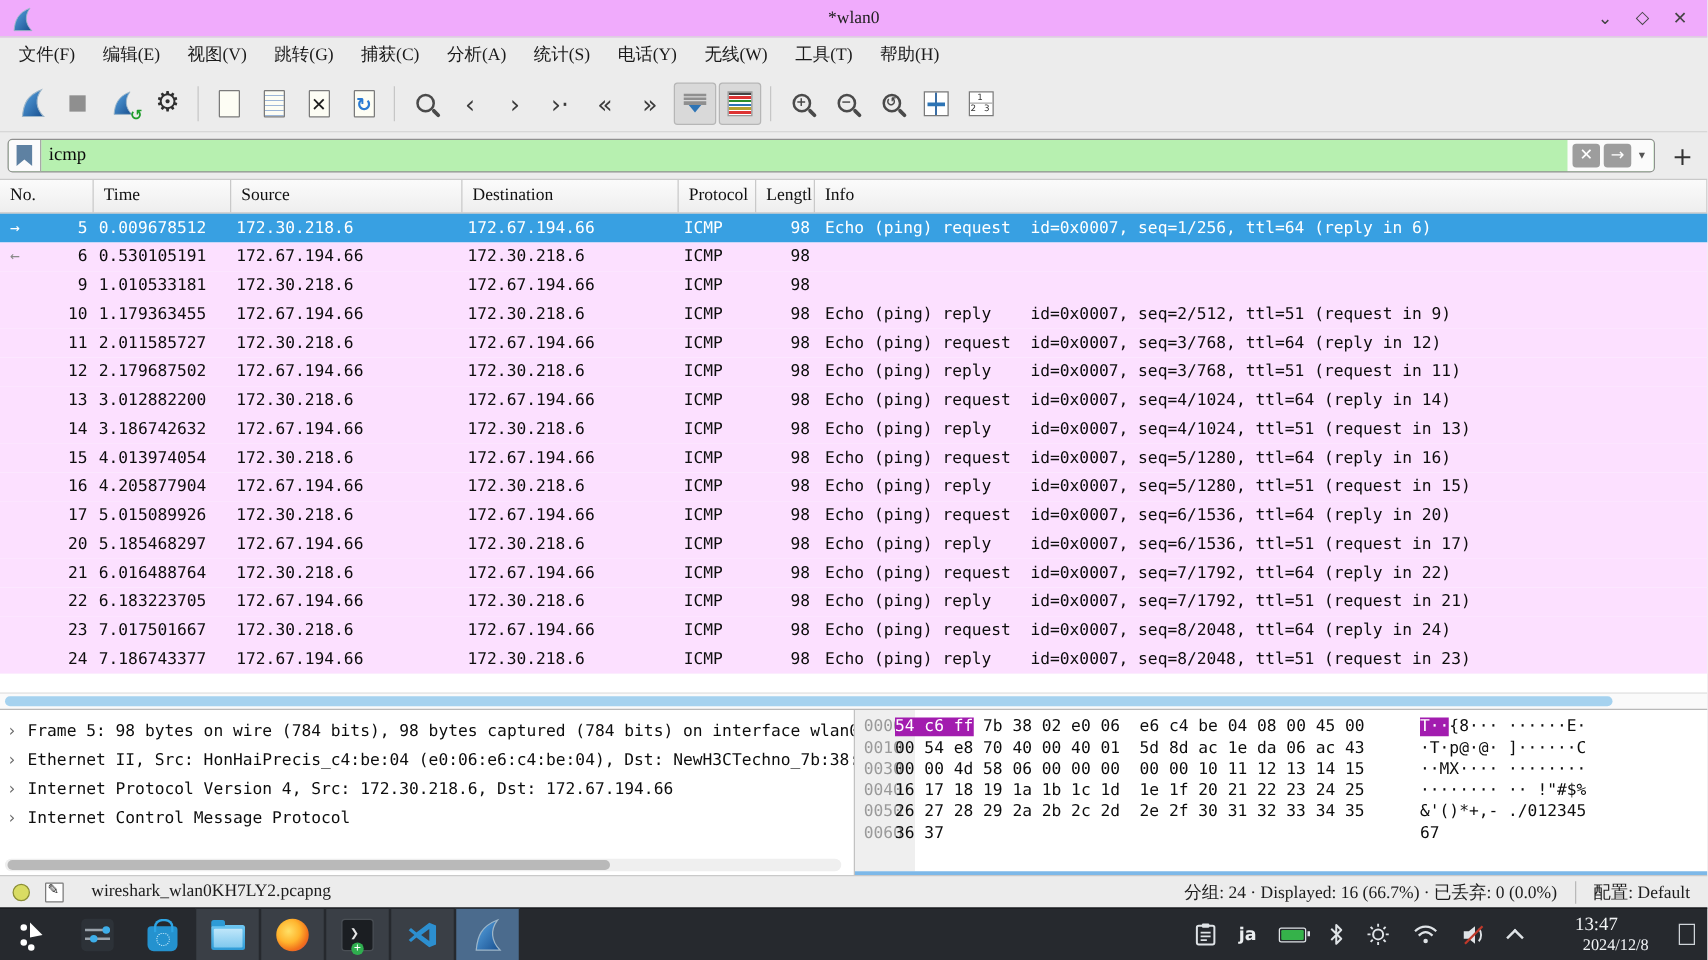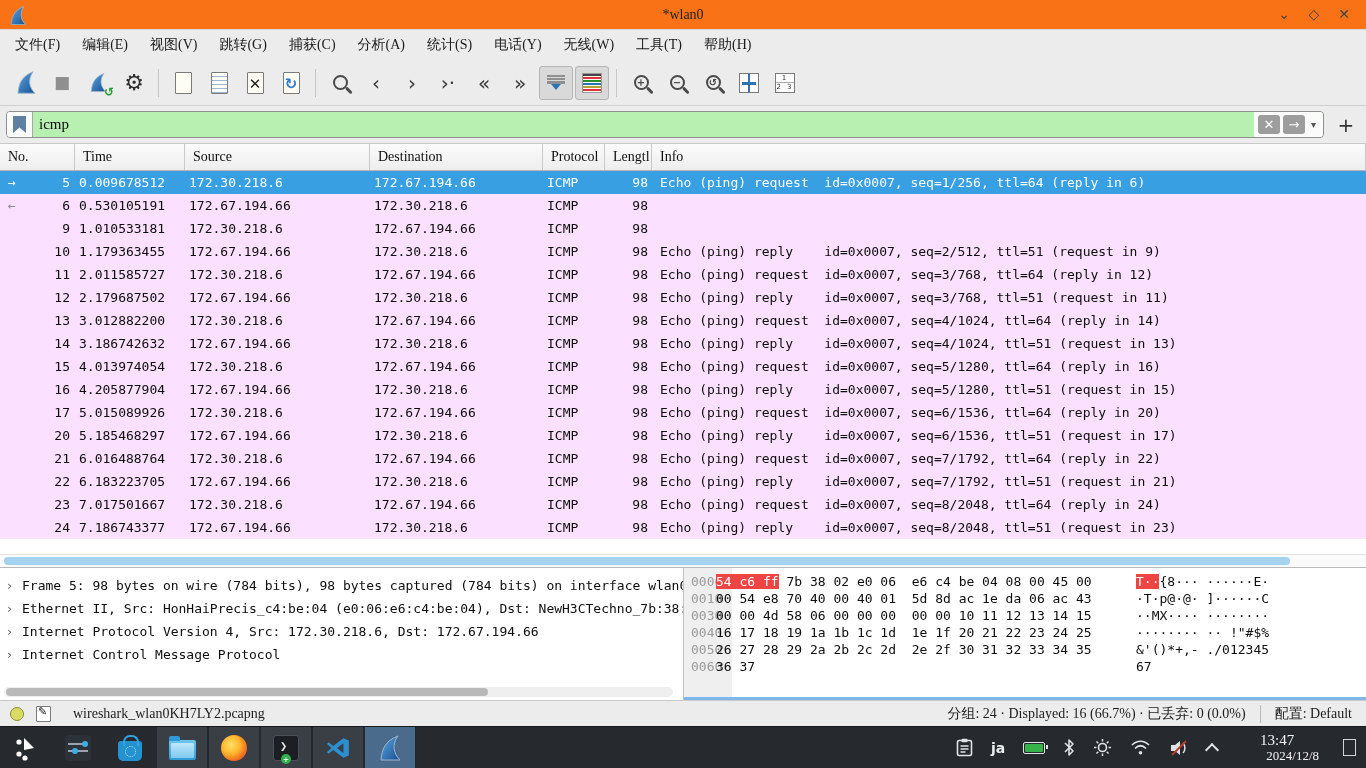--- a/index.html
+++ b/index.html
@@ -1,21 +1,21 @@
 <!DOCTYPE html>
 <html><head>
 <meta charset="utf-8">
 <style>
   * { margin:0; padding:0; box-sizing:border-box; }
   html,body { width:1366px; height:768px; overflow:hidden; }
   body { font-family:"Liberation Serif","DejaVu Serif",serif; background:#ededee; font-size:13px; color:#111; }
   .window { width:1366px; height:768px; display:flex; flex-direction:column; }
 
   
-  .titlebar { height:30px; background:#f97316; display:flex; align-items:center; position:relative; border-bottom:1px solid #d7d7d7; flex:0 0 auto; }
+  .titlebar { height:30px; background:#f0abfc; display:flex; align-items:center; position:relative; border-bottom:1px solid #d7d7d7; flex:0 0 auto; }
   .titlebar .appicon { margin-left:9px; width:18px; height:20px; }
   .titlebar .title { position:absolute; left:0; right:0; text-align:center; font-size:14px; color:#222; }
   .winctl { margin-left:auto; display:flex; gap:14px; padding-right:14px; z-index:2; }
   .winctl span { font-size:14px; color:#444; cursor:default; width:16px; text-align:center; }
 
   
   .menubar { height:30px; background:#ececec; display:flex; align-items:center; padding-left:4px; flex:0 0 auto; }
   .menu-item { padding:0 11px; line-height:30px; font-size:14px; color:#1a1a1a; cursor:default; }
 
   
@@ -82,21 +82,21 @@
   .dline .exp { position:absolute; left:7px; color:#6a6a6a; font-family:"DejaVu Sans",sans-serif; }
   .detail-hscroll { position:absolute; left:4px; right:10px; bottom:3px; height:10px; background:#efefef; border-radius:5px; }
   .detail-hscroll .thumb { position:absolute; top:1px; bottom:1px; left:2px; width:72%; background:#b9b9b9; border-radius:4px; }
   .hex-pane { flex:1; border-left:1px solid #c2c2c2; position:relative; padding-top:5px; overflow:hidden; }
   .hex-pane::after { content:""; position:absolute; left:0; right:0; bottom:0; height:3px; background:#7db8e8; }
   .hex-offset-bg { position:absolute; left:0; top:0; bottom:3px; width:48px; background:#efefef; }
   .hrow { height:17px; line-height:17px; font-family:"DejaVu Sans Mono",monospace; font-size:13px; white-space:pre; display:flex; position:relative; color:#0d0d0d; }
   .hoff { width:24px; color:#9a9a9a; padding-left:7px; flex:0 0 auto; }
   .hhex { width:400px; padding-left:8px; flex:0 0 auto; }
   .hascii { padding-left:28px; }
-  .hl { background:#ef4444; color:#fff; }
+  .hl { background:#a21caf; color:#fff; }
 
   
   .statusbar { height:26px; background:#ececec; border-top:1px solid #c9c9c9; display:flex; align-items:center; font-size:14px; color:#1c1c1c; flex:0 0 auto; }
   .expert-dot { width:14px; height:14px; border-radius:50%; background:#d9dc63; border:1px solid #8a8d34; margin-left:10px; }
   .comment-ico { width:15px; height:16px; background:#fff; border:1px solid #7a7a7a; margin-left:12px; position:relative; border-radius:1px; }
   .comment-ico span { position:absolute; left:1px; top:-2px; font-size:11px; }
   .status-file { margin-left:22px; }
   .status-right { margin-left:auto; display:flex; align-items:center; height:100%; }
   .status-stats { padding:0 14px; }
   .status-profile { border-left:1px solid #b9b9b9; padding:0 14px; }

